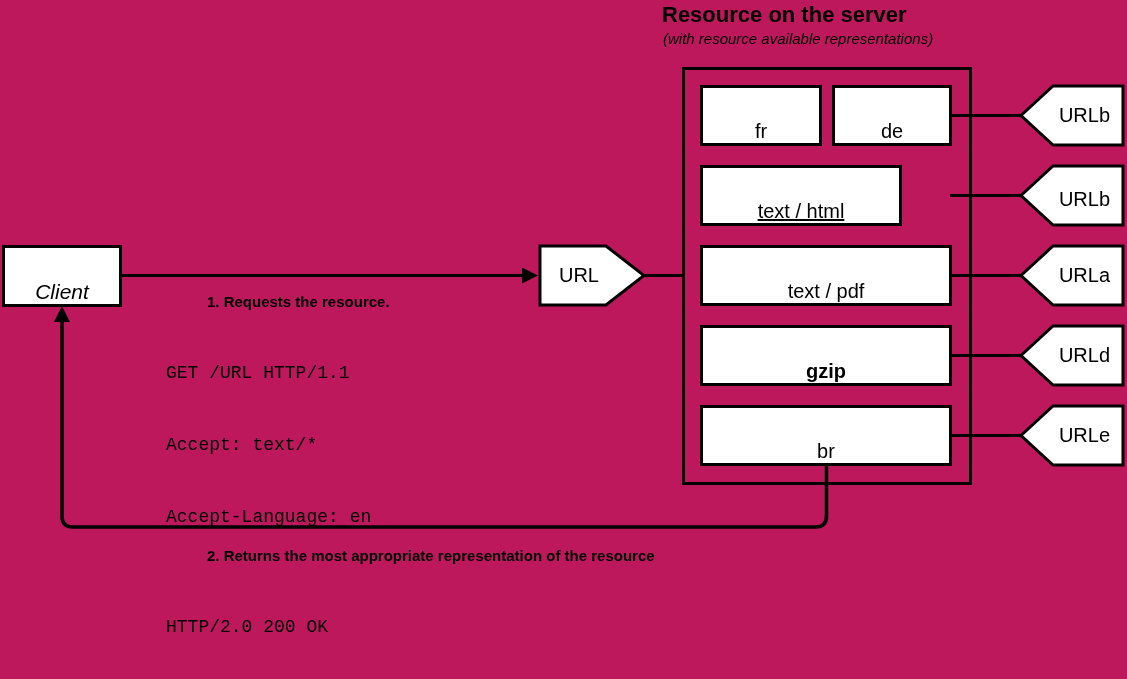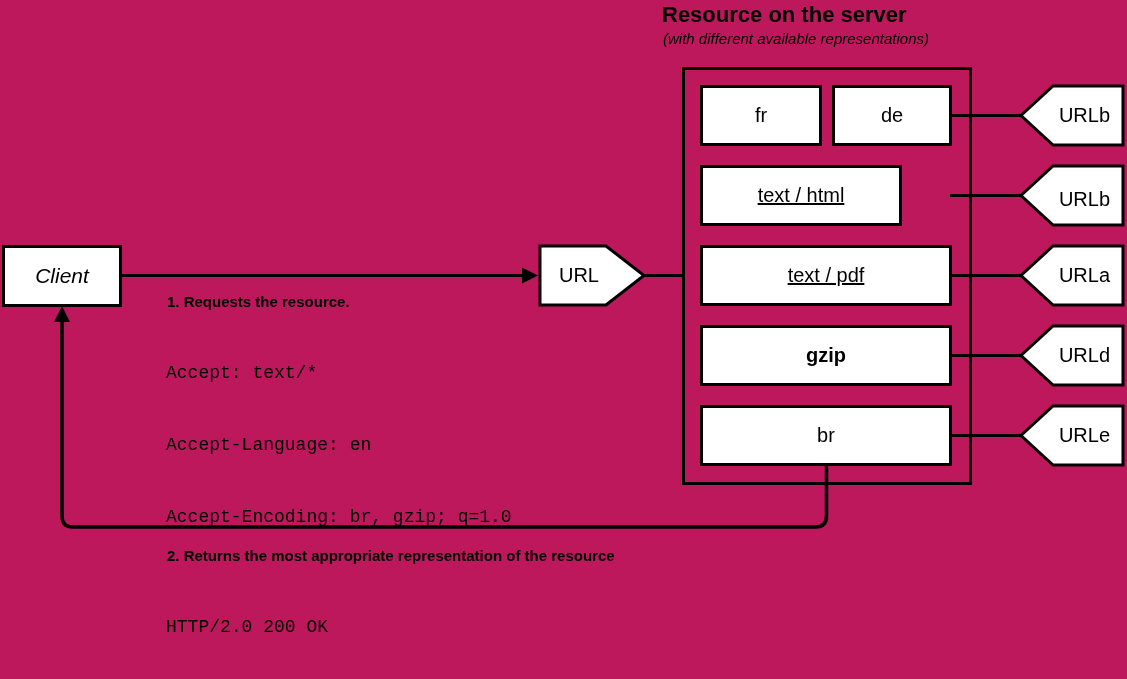--- a/index.html
+++ b/index.html
@@ -10,21 +10,21 @@
     font-family:"Liberation Sans",sans-serif;
     color:#000;
     overflow:hidden;
   }
   .layer{position:absolute;left:0;top:0;width:1127px;height:679px;}
   .box{
     position:absolute;
     box-sizing:border-box;
     border:3px solid #000;
     background:#fff;
-    display:flex;align-items:center;justify-content:center;
+    display:flex;align-items:flex-end;justify-content:center;
     font-size:20px;
   }
   .server-outline{
     position:absolute;
     box-sizing:border-box;
     border:3px solid #000;
     background:transparent;
   }
   .shape-label{
     position:absolute;
@@ -34,21 +34,21 @@
   .diagram-title{
     position:absolute;left:662px;top:2px;
     font-size:22px;font-weight:bold;white-space:nowrap;
   }
   .diagram-subtitle{
     position:absolute;left:663px;top:30px;
     font-size:15px;font-style:italic;white-space:nowrap;
   }
   .step-heading{
     position:absolute;
-    font-size:15px;font-weight:bold;white-space:nowrap;
+    font-size:15px;font-weight:bold;white-space:nowrap;margin-left:40px;
   }
   .code-block{
     position:absolute;
     font-family:"Liberation Mono","DejaVu Sans Mono",monospace;
     font-size:18px;
     line-height:24px;
     white-space:pre;
   }
   .code-block div{height:24px;}
 </style>
@@ -84,60 +84,60 @@
       <path d="M1021 435.5 L1053 406 H1123 V465 H1053 Z" fill="#fff" stroke="#000" stroke-width="3"></path>
     </g>
 
     <g>
       <path d="M826.5 464 V516 Q826.5 527 815.5 527 H73 Q62 527 62 516 V318" stroke="#000" stroke-width="3.5" fill="none"></path>
       <polygon points="62,306 54,322 70,322" fill="#000"></polygon>
     </g>
   </svg>
 
   <div class="diagram-title">Resource on the server</div>
-  <div class="diagram-subtitle">(with different available representations)</div>
+  <div class="diagram-subtitle">(with resource available representations)</div>
 
   <div class="box" style="left:2px;top:245px;width:120px;height:62px;font-size:21px;font-style:italic;">
     <span>Client</span>
   </div>
 
   <div class="shape-label" style="left:540px;top:246px;width:78px;height:59px;">URL</div>
 
   <div class="server-outline" style="left:682px;top:67px;width:290px;height:418px;"></div>
 
   <div class="box" style="left:700px;top:85px;width:122px;height:61px;">
     <span>fr</span>
   </div>
   <div class="box" style="left:832px;top:85px;width:120px;height:61px;">
     <span>de</span>
   </div>
   <div class="box" style="left:700px;top:165px;width:202px;height:61px;text-decoration:underline;">
     <span>text / html</span>
   </div>
-  <div class="box" style="left:700px;top:245px;width:252px;height:61px;text-decoration:underline;">
+  <div class="box" style="left:700px;top:245px;width:252px;height:61px;">
     <span>text / pdf</span>
   </div>
   <div class="box" style="left:700px;top:325px;width:252px;height:61px;font-weight:bold;">
     <span>gzip</span>
   </div>
   <div class="box" style="left:700px;top:405px;width:252px;height:61px;">
     <span>br</span>
   </div>
 
   <div class="shape-label" style="left:1046px;top:86px;width:77px;height:59px;">URLb</div>
   <div class="shape-label" style="left:1046px;top:166px;width:77px;height:66px;">URLb</div>
   <div class="shape-label" style="left:1046px;top:246px;width:77px;height:59px;">URLa</div>
   <div class="shape-label" style="left:1046px;top:326px;width:77px;height:59px;">URLd</div>
   <div class="shape-label" style="left:1046px;top:406px;width:77px;height:59px;">URLe</div>
 
   <div class="step-heading" style="left:167px;top:293px;">1. Requests the resource.</div>
   <div class="code-block" style="left:166px;top:313px;">
+    <div>GET /URL HTTP/1.1</div>
     <div>Accept: text/*</div>
     <div>Accept-Language: en</div>
-    <div>Accept-Encoding: br, gzip; q=1.0</div>
   </div>
 
   <div class="step-heading" style="left:167px;top:547px;">2. Returns the most appropriate representation of the resource</div>
   <div class="code-block" style="left:166px;top:567px;">
     <div>HTTP/2.0 200 OK</div>
     
     
     
     
   </div>

